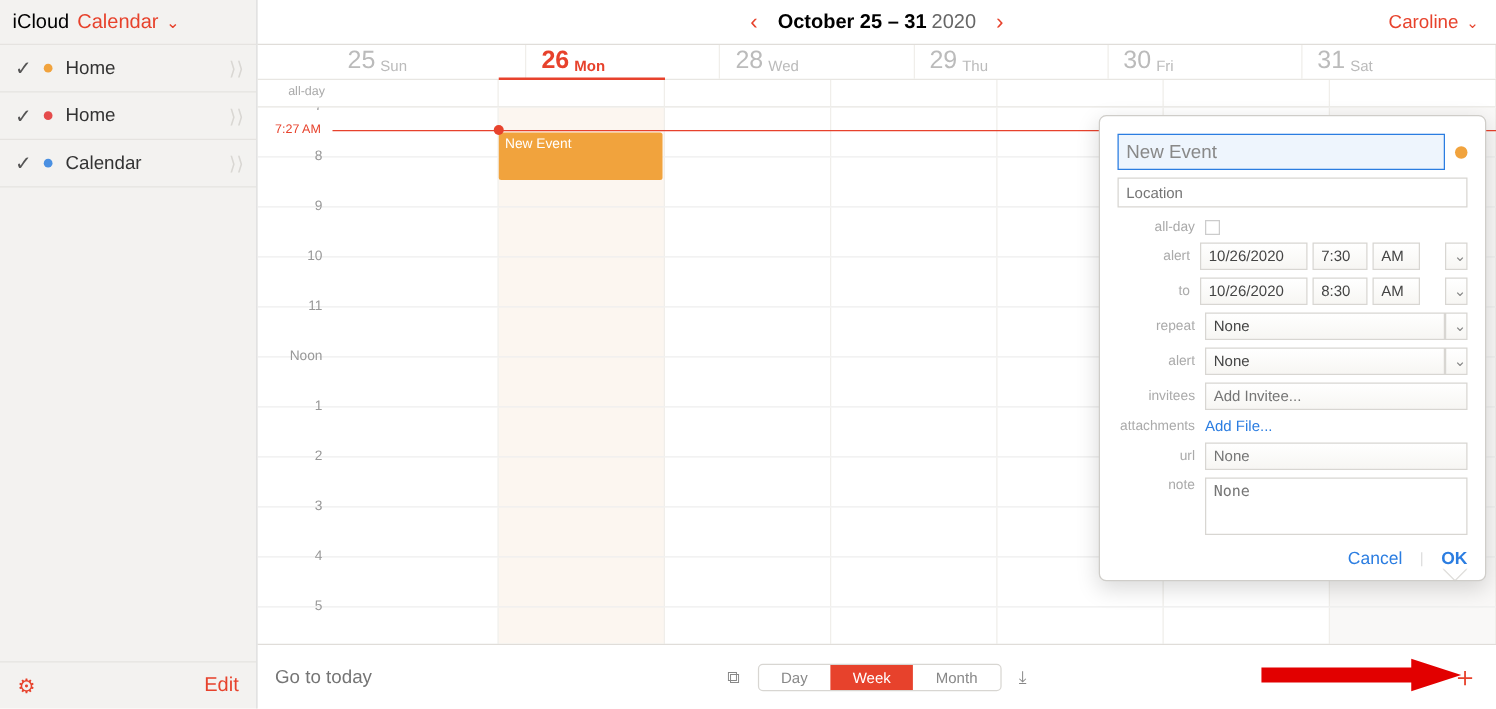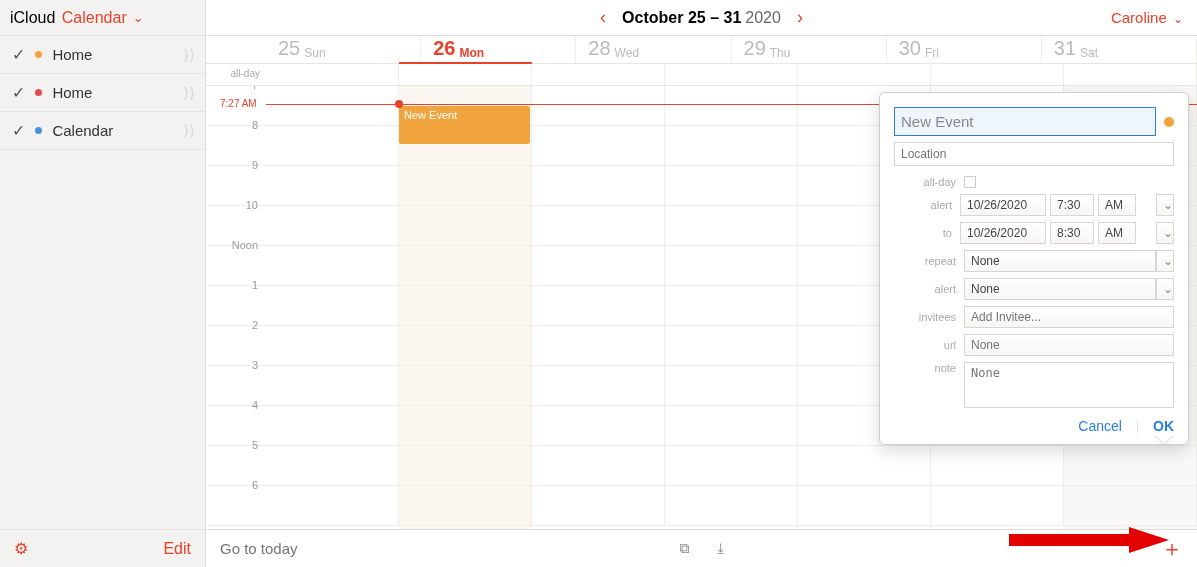--- a/index.html
+++ b/index.html
@@ -51,21 +51,21 @@
 .hour-row .hlabel { width: 60px; text-align: right; padding-right: 8px; font-size: 11px; color: #999; transform: translateY(-7px); }
 .hour-row .cell { flex: 1; border-right: 1px solid #f0eeea; }
 .today-col-bg { position: absolute; top: 0; bottom: 0; background: rgba(247,230,213,0.35); }
 .sat-col-bg { position: absolute; top: 0; bottom: 0; background: rgba(240,238,234,0.4); }
 .event { position: absolute; background: #f1a33d; color: #fff; font-size: 11px; padding: 3px 5px; border-radius: 2px; }
 .now-line { position: absolute; left: 15px; right: 0; height: 1px; background: #e7422c; }
 .now-dot { position: absolute; width: 8px; height: 8px; background: #e7422c; border-radius: 50%; transform: translate(-4px,-4px); }
 .now-label { position: absolute; left: 14px; font-size: 10px; color: #e7422c; transform: translateY(-6px); }
 
 
-.bottom-bar { height: 38px; border-top: 1px solid #e0ddd9; display: flex; align-items: center; padding: 0 14px; position: relative; }
+.bottom-bar { height: 52px; border-top: 1px solid #e0ddd9; display: flex; align-items: center; padding: 0 14px; position: relative; }
 .goto { color: #bbb; font-size: 15px; }
 .view-seg { position: absolute; left: 50%; transform: translateX(-50%); display: flex; align-items: center; }
 .copy-icon { color: #888; margin-right: 14px; font-size: 14px; }
 .seg { display: flex; border: 1px solid #d8d6d2; border-radius: 4px; overflow: hidden; }
 .seg div { padding: 3px 18px; font-size: 12px; color: #888; cursor: pointer; }
 .seg div.active { background: #e7422c; color: #fff; }
 .dl-icon { color: #888; margin-left: 14px; font-size: 14px; }
 .add-btn { position: absolute; right: 14px; color: #e7422c; font-size: 22px; font-weight: 300; cursor: pointer; }
 
 
@@ -224,20 +224,30 @@
             <div class="hlabel">10</div>
             <div class="cell"></div>
             <div class="cell"></div>
             <div class="cell"></div>
             <div class="cell"></div>
             <div class="cell"></div>
             <div class="cell"></div>
             <div class="cell"></div>
           </div>
         <div class="hour-row">
+            <div class="hlabel">11</div>
+            <div class="cell"></div>
+            <div class="cell"></div>
+            <div class="cell"></div>
+            <div class="cell"></div>
+            <div class="cell"></div>
+            <div class="cell"></div>
+            <div class="cell"></div>
+          </div>
+        <div class="hour-row">
             <div class="hlabel">Noon</div>
             <div class="cell"></div>
             <div class="cell"></div>
             <div class="cell"></div>
             <div class="cell"></div>
             <div class="cell"></div>
             <div class="cell"></div>
             <div class="cell"></div>
           </div>
         <div class="hour-row">
@@ -308,20 +318,25 @@
 
       <div class="now-label" style="top:18px;">7:27 AM</div>
       <div class="now-line" style="top:18px; left:60px;"></div>
       <div class="now-dot" style="top:18px; left:calc(60px + (100% - 60px)/7 * 1);"></div>
     </div>
 
     <div class="bottom-bar">
       <input class="goto" style="border: none; outline: none; background: transparent; width: 160px;" placeholder="Go to today">
       <div class="view-seg">
         <span class="copy-icon">⧉</span>
+        <div class="seg">
+          <div>Day</div>
+          <div class="active">Week</div>
+          <div>Month</div>
+        </div>
         <span class="dl-icon">⤓</span>
       </div>
       <span class="add-btn">＋</span>
     </div>
 
     <div class="arrow-annot">
       <svg width="160" height="30">
           <polygon points="0,9 120,9 120,2 160,15 120,28 120,21 0,21" fill="#e20000"></polygon>
         </svg>
     </div>
@@ -363,20 +378,24 @@
         <div class="pv-select">
             <div class="pv-input main-sel">None</div>
             <div class="pv-input pv-dd">⌄</div>
           </div>
       </div>
       <div class="pv-row">
         <div class="lbl">invitees</div>
         <input class="pv-input pv-wide" placeholder="Add Invitee..." style="">
       </div>
       <div class="pv-row">
+        <div class="lbl">attachments</div>
+        <span class="pv-link">Add File...</span>
+      </div>
+      <div class="pv-row">
         <div class="lbl">url</div>
         <input class="pv-input pv-wide" placeholder="None" style="">
       </div>
       <div class="pv-row" style="align-items:flex-start;">
         <div class="lbl">note</div>
         <textarea class="pv-note" placeholder="None" style=""></textarea>
       </div>
       <div class="pv-footer">
         <span class="cancel">Cancel</span>
         <span class="sep">|</span>

